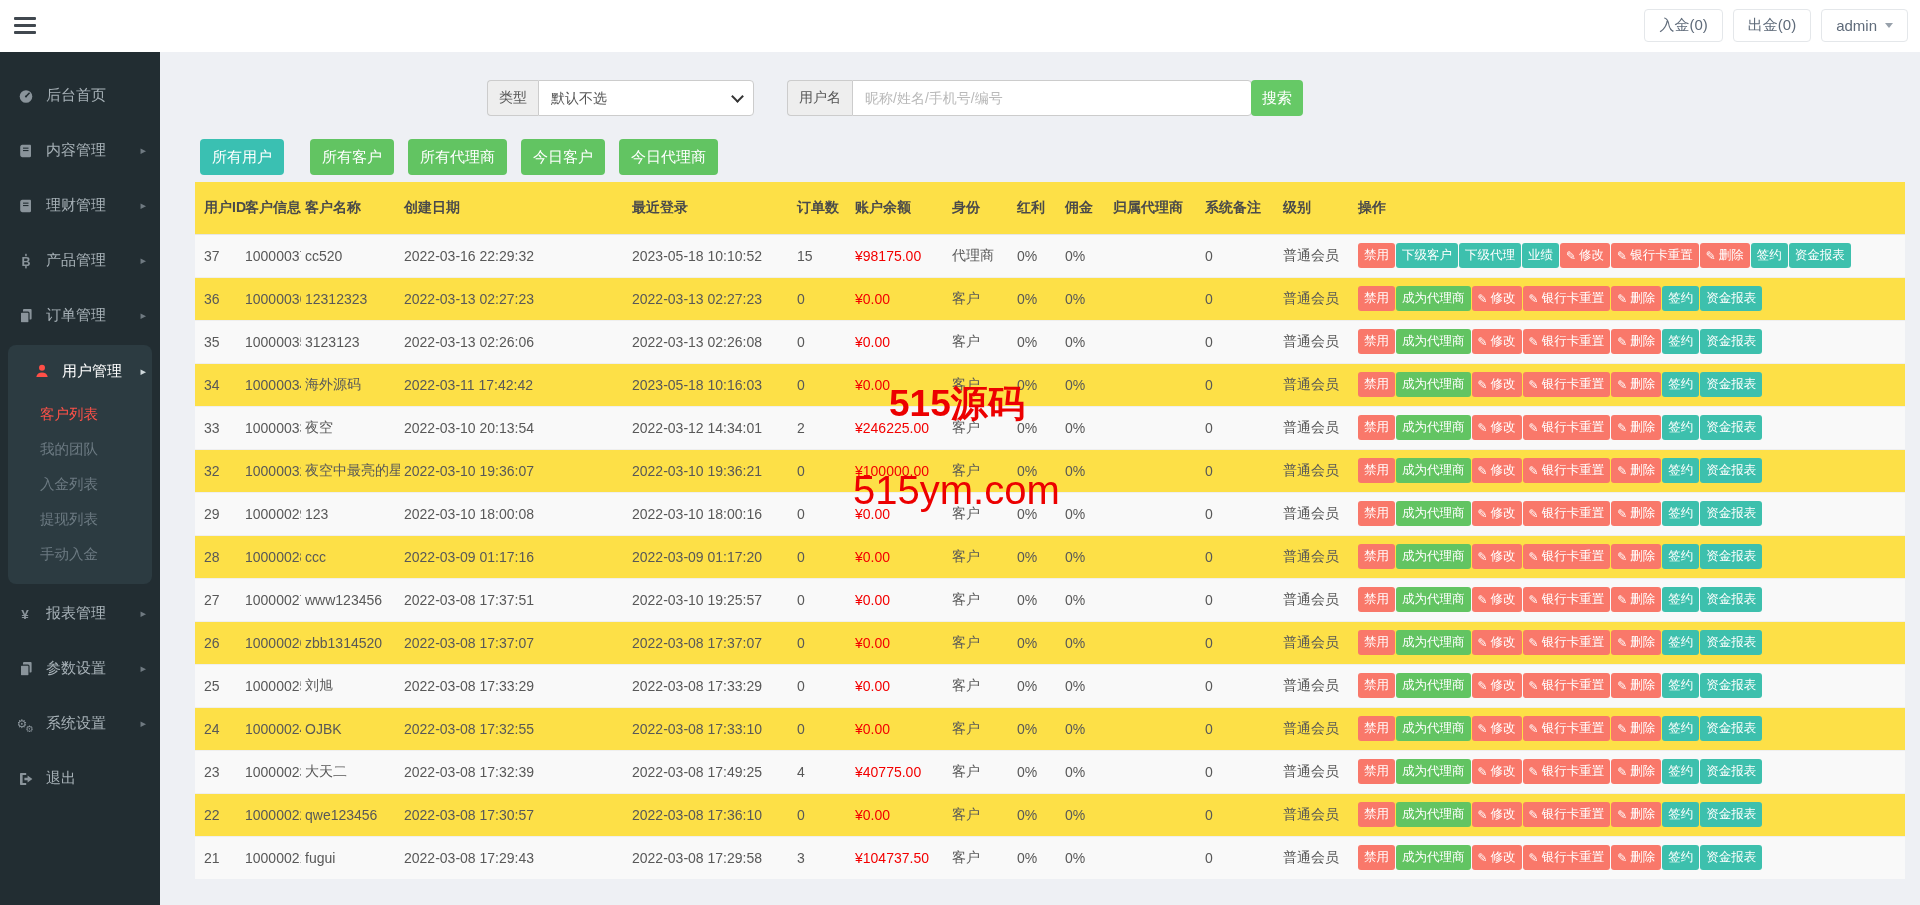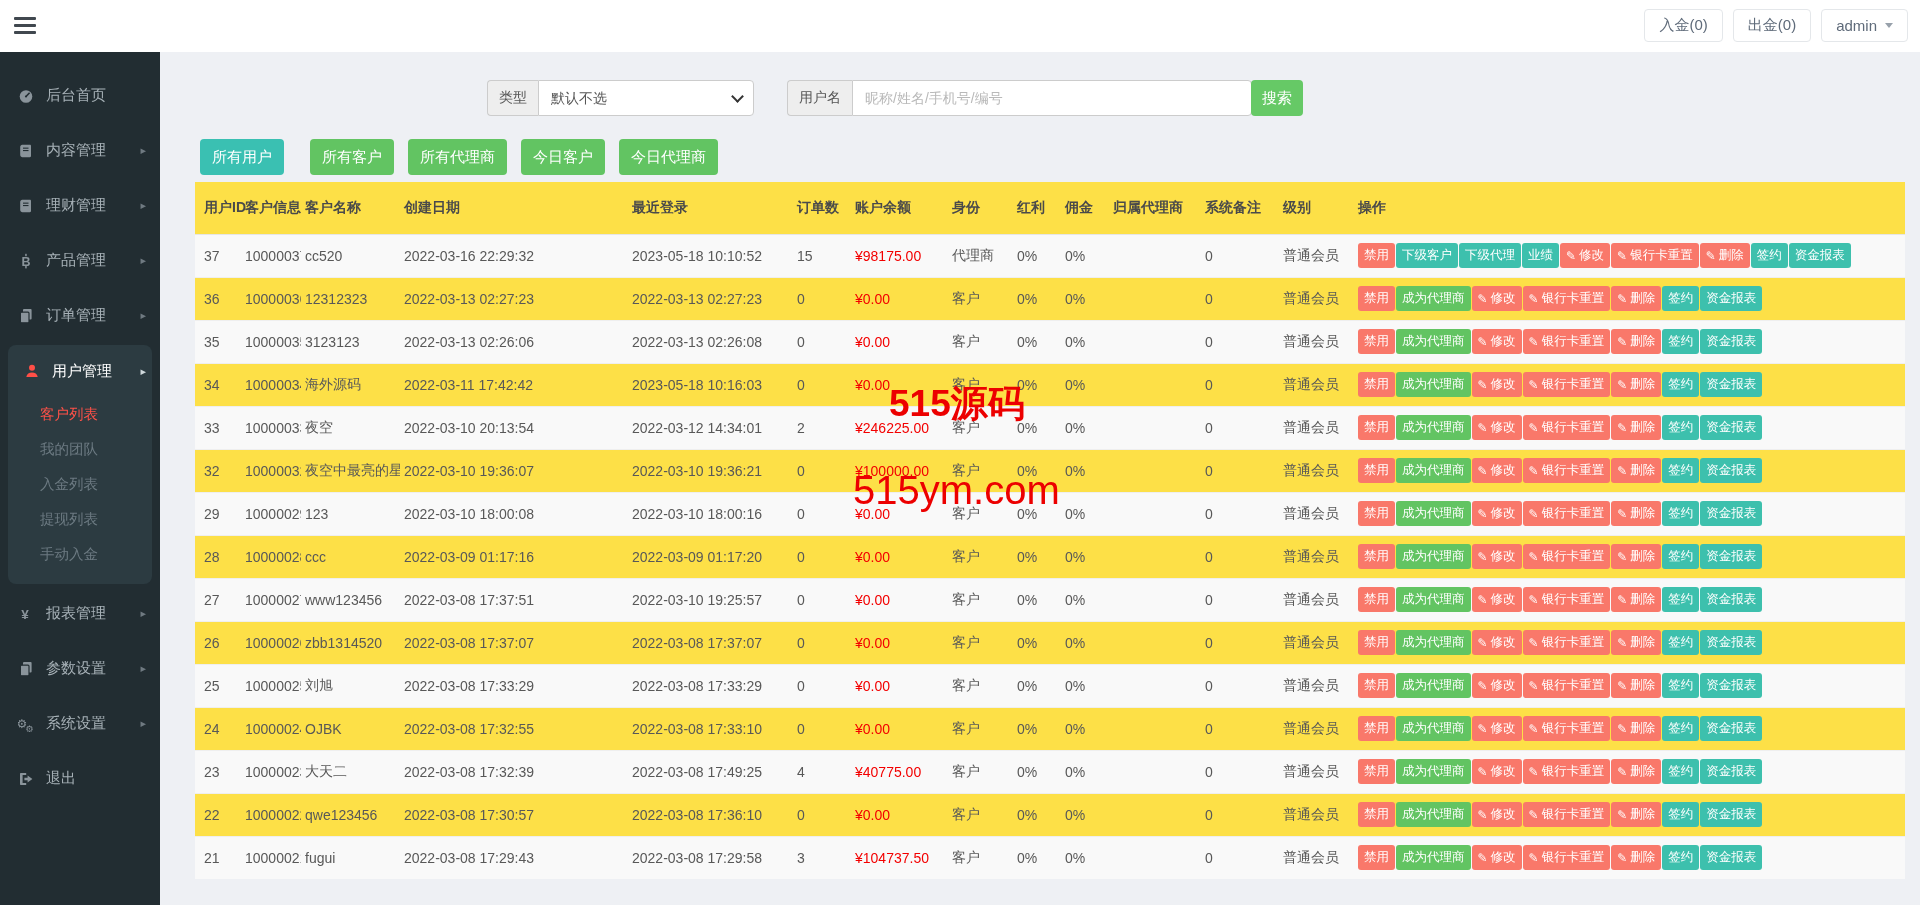--- a/index.html
+++ b/index.html
@@ -24,21 +24,21 @@
 
   
   .sidebar { position:absolute; left:0; top:52px; bottom:0; width:160px; background:#222d32; z-index:4; }
   .side-menu { list-style:none; margin:0; padding:16px 0 0 0; }
   .side-menu .item { height:55px; display:flex; align-items:center; padding:0 14px 0 18px; color:#a7b1b7; font-size:15px; cursor:pointer; }
   .icn { width:18px; height:16px; margin-right:10px; display:inline-flex; color:#8a949b; flex-shrink:0; align-items:center; }
   .icn svg { width:16px; height:16px; display:block; }
   .side-menu .label { flex:1; white-space:nowrap; }
   .chev { color:#6f7a81; font-size:11px; }
   .group { background:#2c3b41; border-radius:8px; margin:2px 8px 2px 8px; padding-bottom:12px; list-style:none; }
-  .group .head { height:52px; display:flex; align-items:center; padding:0 6px 0 16px; color:#fff; font-size:15px; cursor:pointer; }
+  .group .head { height:52px; display:flex; align-items:center; padding:0 6px 0 26px; color:#fff; font-size:15px; cursor:pointer; }
   .group .head .icn { color:#ff4f47; }
   .group .head .chev { color:#cfd8dc; }
   .sub { list-style:none; margin:0; padding:0; }
   .subitem { height:35px; display:flex; align-items:center; padding-left:32px; color:#6c7a82; font-size:14.5px; cursor:pointer; }
   .subitem.active { color:#ff5148;align-items:center; }
 
   
   .content { position:absolute; left:180px; top:52px; right:0; bottom:0; }
 
   .filterbar { position:absolute; top:28px; left:0; right:0; height:36px; }

